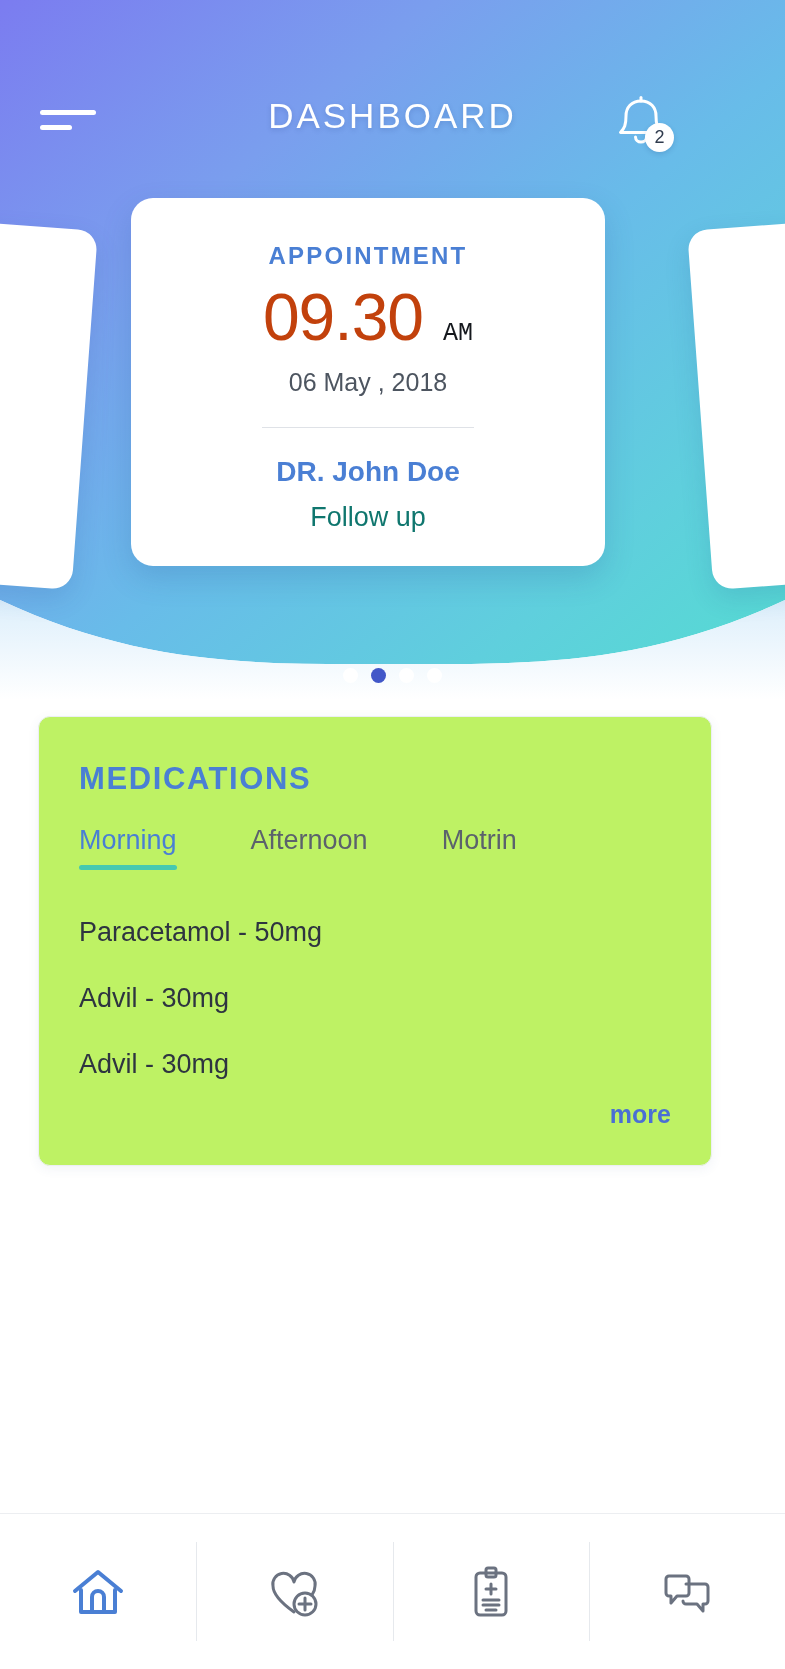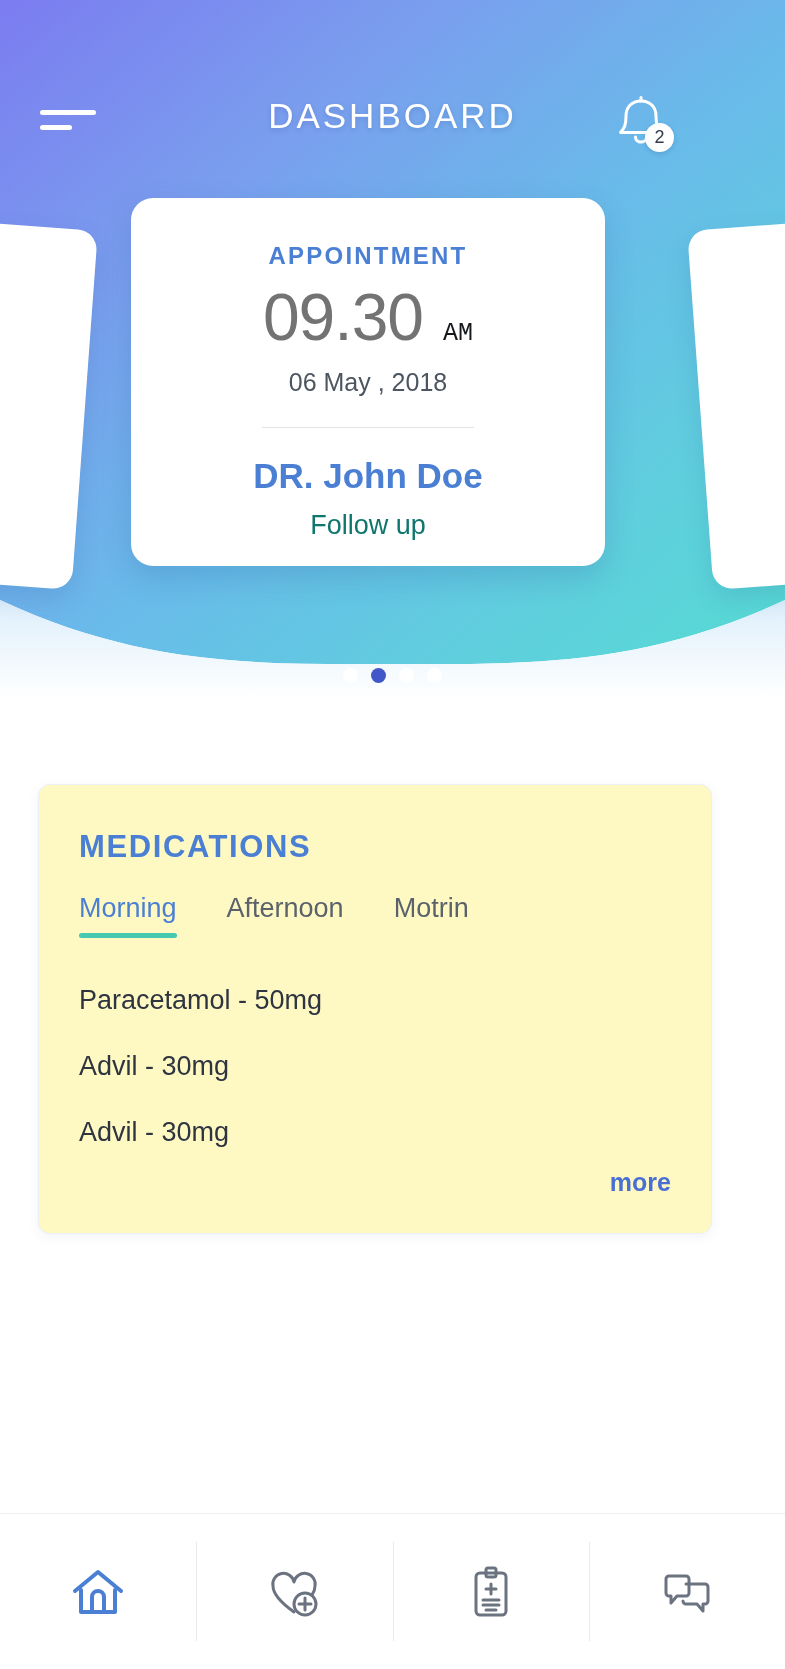--- a/index.html
+++ b/index.html
@@ -136,21 +136,21 @@
     font-weight: bold;
     letter-spacing: 2.2px;
   }
   .appt-time-row {
     margin-top: 14px;
     display: flex;
     align-items: baseline;
     justify-content: center;
   }
   .appt-time {
-    color: #737373;
+    color: #c2410c;
     font-size: 66px;
     font-weight: 400;
     letter-spacing: -1px;
     line-height: 1;
   }
   .appt-meridiem {
     color: #15181d;
     font-size: 25px;
     font-weight: 400;
     margin-left: 20px;
@@ -164,21 +164,21 @@
   }
   .appt-divider {
     width: 212px;
     height: 1px;
     background: #dfe2e7;
     margin: 30px auto 0 auto;
   }
   .appt-doctor {
     margin-top: 28px;
     color: #4a7fd4;
-    font-size: 35px;
+    font-size: 28px;
     font-weight: bold;
   }
   .appt-reason {
     margin-top: 14px;
     color: #0f766e;
     font-size: 27px;
     font-weight: 400;
   }
 
   
@@ -198,44 +198,44 @@
     border-radius: 50%;
     background: #ffffff;
     cursor: pointer;
   }
   .dot.active { background: #4257c8; }
 
   
   .meds-card {
     position: absolute;
     left: 38px;
-    top: 784px;
+    top: 716px;
     width: 672px;
     height: 448px;
-    background: #fef9c3;
+    background: #bef264;
     border: 1px solid #eceff3;
     border-radius: 12px;
     box-shadow: 0 3px 12px rgba(60,90,140,0.07);
     z-index: 10;
   }
   .meds-title {
     position: absolute;
     left: 40px;
     top: 44px;
     color: #4a7fd4;
     font-size: 31px;
     font-weight: bold;
     letter-spacing: 1.6px;
   }
   .meds-tabs {
     position: absolute;
     left: 40px;
     top: 108px;
     display: flex;
-    gap: 50px;
+    gap: 74px;
   }
   .meds-tab {
     position: relative;
     color: #5b626c;
     font-size: 27px;
     font-weight: 400;
     padding-bottom: 14px;
     cursor: pointer;
     white-space: nowrap;
   }

